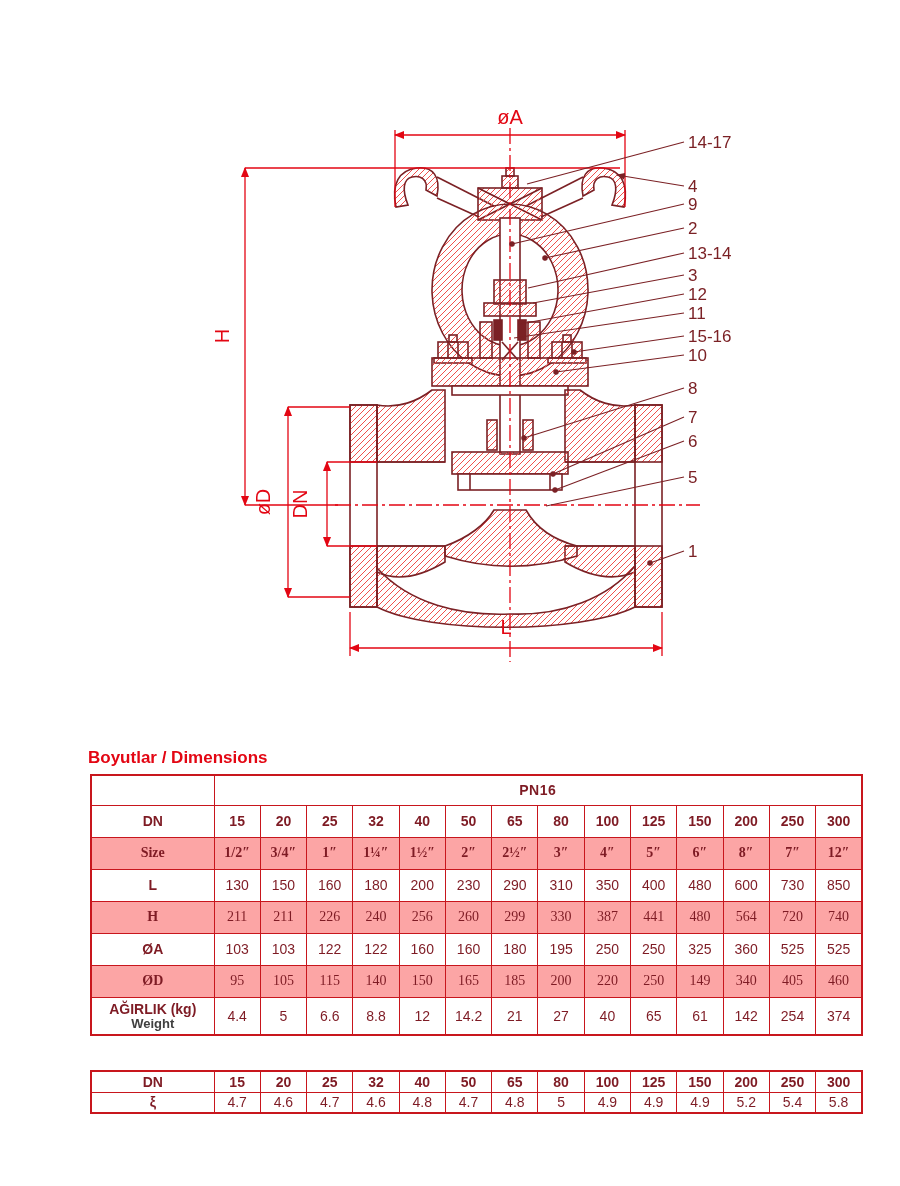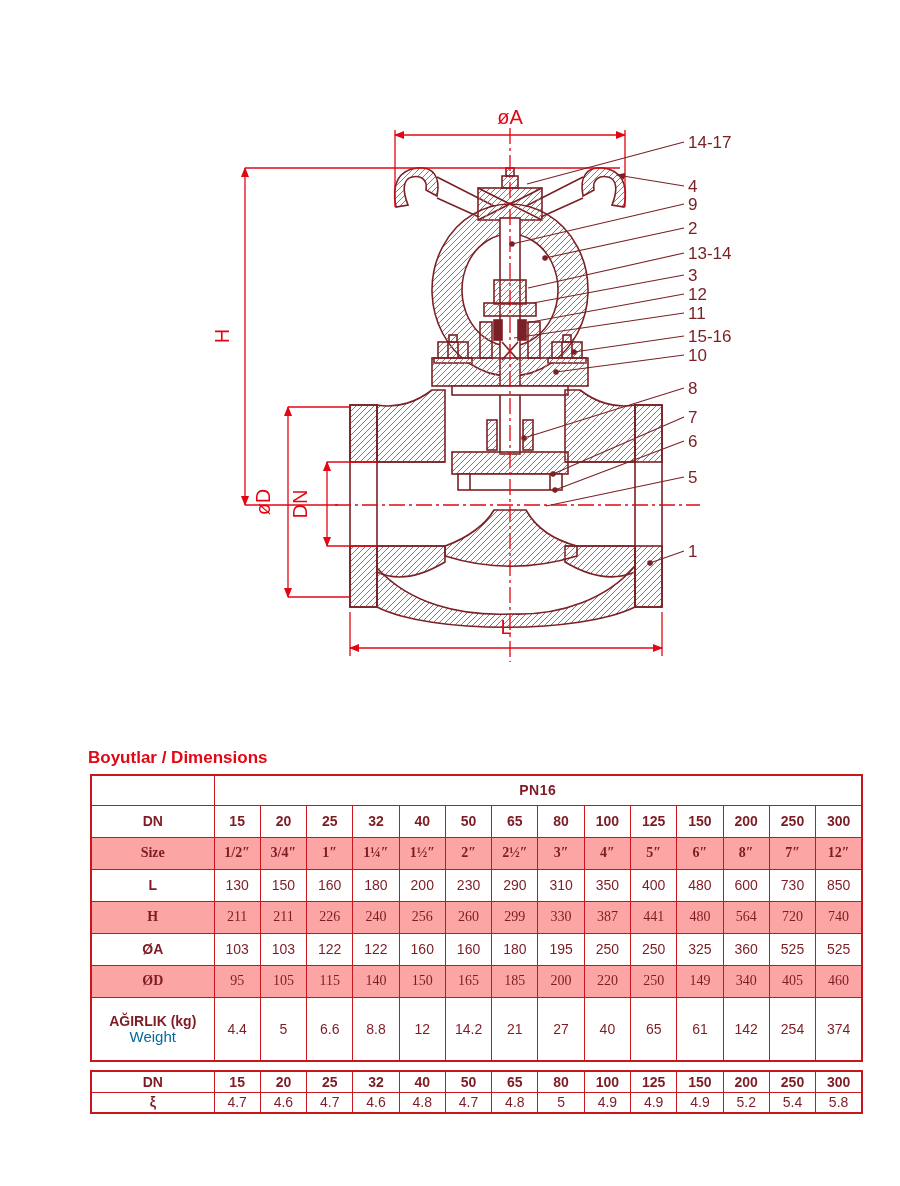--- a/index.html
+++ b/index.html
@@ -13,28 +13,28 @@
                  font-size:17px;font-weight:bold;}
 
   table.spec{position:absolute;left:90px;border-collapse:collapse;table-layout:fixed;
              width:773px;border:2px solid #c8161d;}
   #t1{top:774px;}
   #t2{top:1070px;}
   table.spec th,table.spec td{border:1px solid #c8161d;text-align:center;vertical-align:middle;
              color:#7e1b24;font-size:14px;padding:0 1px;background:#fff;}
   #t1 tr{height:32px;}
   #t2 tr{height:21px;}
-  #t1 tr.tall{height:64px;padding-left:48px;}
+  #t1 tr.tall{height:38px;padding-left:48px;}
   tr.shade th,tr.shade td{background:#fca5a5;font-family:Liberation Serif, serif;}
   tr.boldrow td{font-weight:bold;}
   table.spec th{font-weight:bold;font-size:14px;}
   th.corner{background:#e30613;border-right:1px solid #f3b9b9;border-bottom:1px solid #c8161d;}
   th.pn{background:#e30613;color:#fff;font-size:15px;font-weight:bold;letter-spacing:.5px;}
   #t1 thead tr{height:30px;}
-  .sub{font-weight:normal;font-size:15px;color:#0369a1;line-height:1.05;}
+  .sub{font-weight:bold;font-size:13px;color:#404040;line-height:1.05;}
   col.lab{width:123px;}
 </style>
 </head>
 <body>
 
 <div class="page">
 
   <svg class="diagram" width="900" height="700" viewBox="0 0 900 700" style="position:absolute;left:0;top:0;">
     <defs>
       <pattern id="hatch" patternUnits="userSpaceOnUse" width="6" height="6">

